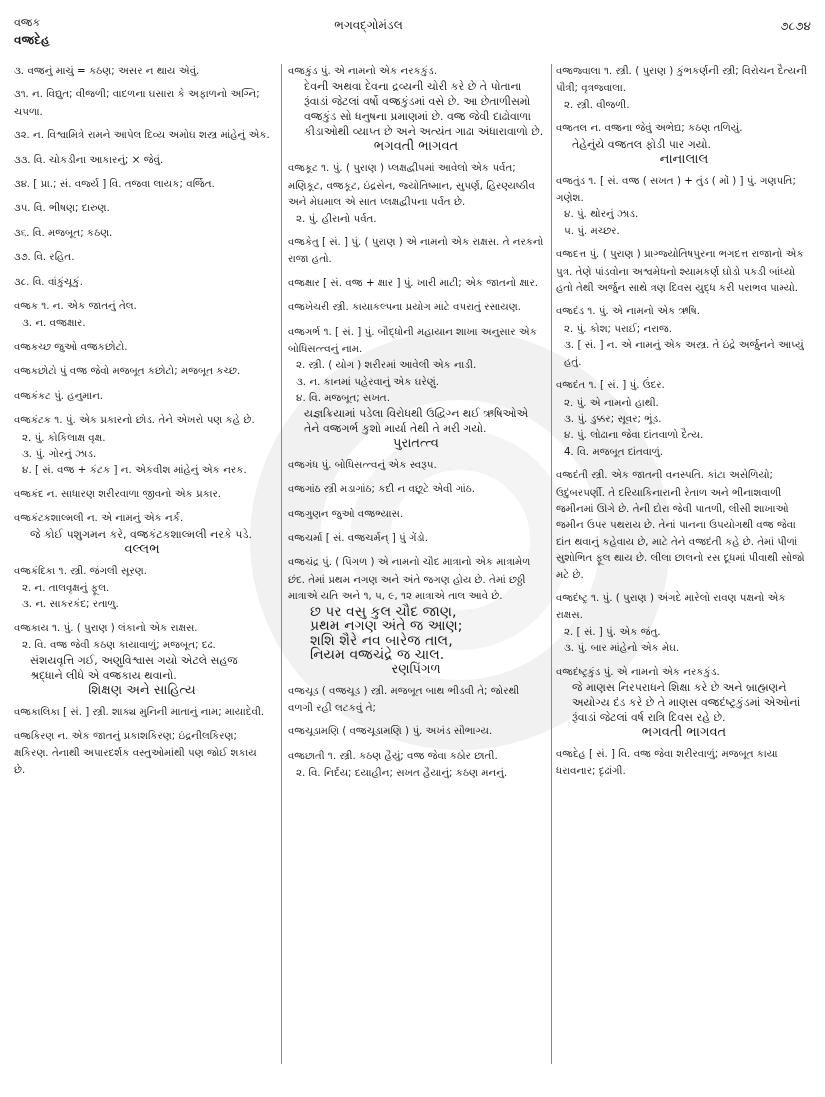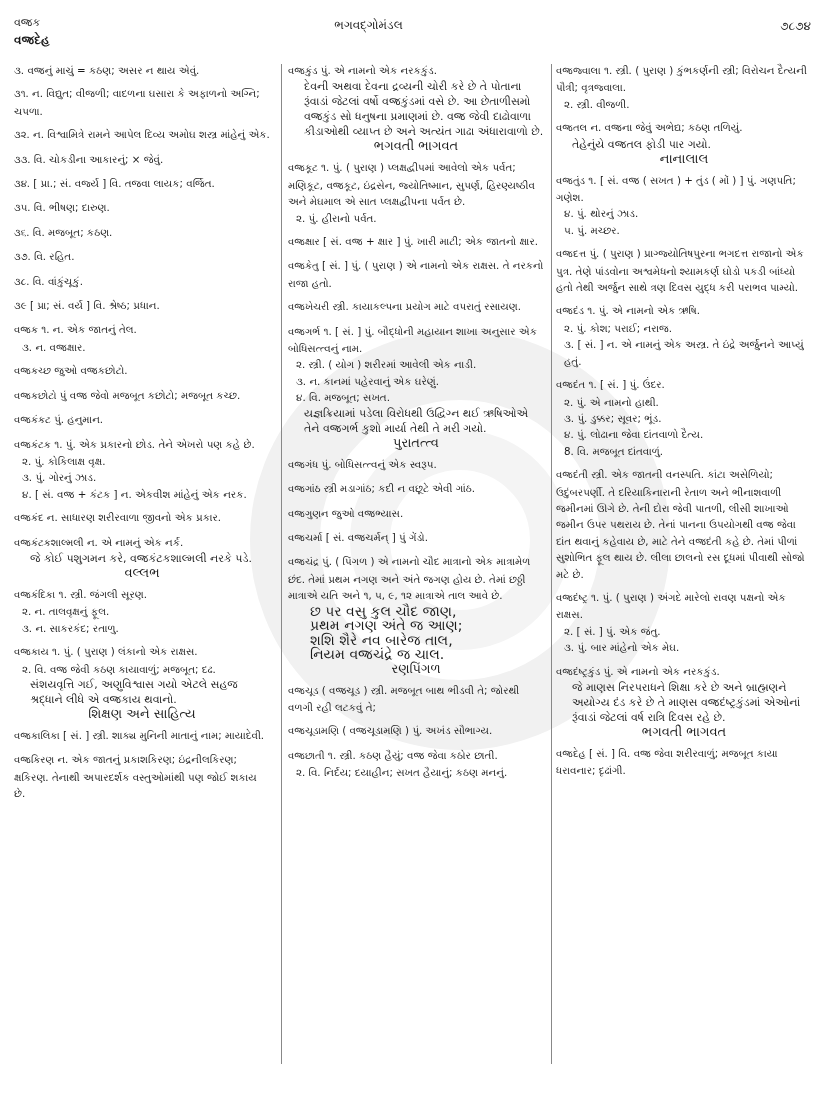--- a/index.html
+++ b/index.html
@@ -68,23 +68,20 @@
       <div class="entry">
         <span class="line"><span class="head">૩૬.</span> <span>વિ. મજબૂત; કઠણ.</span></span>
       </div>
       <div class="entry">
         <span class="line"><span class="head">૩૭.</span> <span>વિ. રહિત.</span></span>
       </div>
       <div class="entry">
         <span class="line"><span class="head">૩૮.</span> <span>વિ. વાંકુંચૂકું.</span></span>
       </div>
       <div class="entry">
-        <span class="line"><span class="head">૩૯</span> <span>[ પ્રા; સં. વર્ય ] વિ. શ્રેષ્ઠ; પ્રધાન.</span></span>
-      </div>
-      <div class="entry">
         <span class="line"><span class="head">વજ્રક</span> <span>૧. ન. એક જાતનું તેલ.</span></span>
         <span class="sense"><span>૩. ન. વજ્રક્ષાર.</span></span>
       </div>
       <div class="entry">
         <span class="line"><span class="head">વજ્રકચ્છ</span> <span>જુઓ વજ્રકછોટો.</span></span>
       </div>
       <div class="entry">
         <span class="line"><span class="head">વજ્રકછોટો</span> <span>પું વજ્ર જેવો મજબૂત કછોટો; મજબૂત કચ્છ.</span></span>
       </div>
       <div class="entry">
@@ -126,24 +123,24 @@
       <div class="entry">
         <span class="line"><span class="head">વજ્રકુંડ</span> <span>પું. એ નામનો એક નરકકુંડ.</span></span>
         <span class="quote">દેવની અથવા દેવના દ્રવ્યની ચોરી કરે છે તે પોતાના રૂંવાડાં જેટલાં વર્ષો વજ્રકુંડમાં વસે છે. આ છેતાળીસમો વજ્રકુંડ સો ધનુષના પ્રમાણમાં છે. વજ્ર જેવી દાઢોવાળા કીડાઓથી વ્યાપ્ત છે અને અત્યંત ગાઢા અંધારાવાળો છે.</span>
         <span class="source">ભગવતી ભાગવત</span>
       </div>
       <div class="entry">
         <span class="line"><span class="head">વજ્રકૂટ</span> <span>૧. પું. ( પુરાણ ) પ્લક્ષદ્વીપમાં આવેલો એક પર્વત; મણિકૂટ, વજ્રકૂટ, ઇંદ્રસેન, જ્યોતિષ્માન, સુપર્ણ, હિરણ્યષ્ઠીવ અને મેઘમાલ એ સાત પ્લક્ષદ્વીપના પર્વત છે.</span></span>
         <span class="sense"><span>૨. પું. હીરાનો પર્વત.</span></span>
       </div>
       <div class="entry">
+        <span class="line"><span class="head">વજ્રકેતુ</span> <span>[ સં. ] પું. ( પુરાણ ) એ નામનો એક રાક્ષસ. તે નરકનો રાજા હતો.</span></span>
+      </div>
+      <div class="entry">
         <span class="line"><span class="head">વજ્રક્ષાર</span> <span>[ સં. વજ્ર + ક્ષાર ] પું. ખારી માટી; એક જાતનો ક્ષાર.</span></span>
-      </div>
-      <div class="entry">
-        <span class="line"><span class="head">વજ્રકેતુ</span> <span>[ સં. ] પું. ( પુરાણ ) એ નામનો એક રાક્ષસ. તે નરકનો રાજા હતો.</span></span>
       </div>
       <div class="entry">
         <span class="line"><span class="head">વજ્રખેચરી</span> <span>સ્ત્રી. કાયાકલ્પના પ્રયોગ માટે વપરાતું રસાયણ.</span></span>
       </div>
       <div class="entry">
         <span class="line"><span class="head">વજ્રગર્ભ</span> <span>૧. [ સં. ] પું. બૌદ્ધોની મહાયાન શાખા અનુસાર એક બોધિસત્ત્વનું નામ.</span></span>
         <span class="sense"><span>૨. સ્ત્રી. ( યોગ ) શરીરમાં આવેલી એક નાડી.</span></span>
         <span class="sense"><span>૩. ન. કાનમાં પહેરવાનું એક ઘરેણું.</span></span>
         <span class="sense"><span>૪. વિ. મજબૂત; સખત.</span></span>
         <span class="quote">યજ્ઞક્રિયામાં પડેલા વિરોધથી ઉદ્વિગ્ન થઈ ઋષિઓએ તેને વજ્રગર્ભ કુશો માર્યા તેથી તે મરી ગયો.</span>
@@ -201,21 +198,21 @@
       <div class="entry">
         <span class="line"><span class="head">વજ્રદંડ</span> <span>૧. પું. એ નામનો એક ઋષિ.</span></span>
         <span class="sense"><span>૨. પું. કોશ; પરાઈ; નરાજ.</span></span>
         <span class="sense"><span>૩. [ સં. ] ન. એ નામનું એક અસ્ત્ર. તે ઇંદ્રે અર્જુનને આપ્યું હતું.</span></span>
       </div>
       <div class="entry">
         <span class="line"><span class="head">વજ્રદંત</span> <span>૧. [ સં. ] પું. ઉંદર.</span></span>
         <span class="sense"><span>૨. પું. એ નામનો હાથી.</span></span>
         <span class="sense"><span>૩. પું. ડુક્કર; સૂવર; ભૂંડ.</span></span>
         <span class="sense"><span>૪. પું. લોઢાના જેવા દાંતવાળો દૈત્ય.</span></span>
-        <span class="sense"><span>8. વિ. મજબૂત દાંતવાળું.</span></span>
+        <span class="sense"><span>4. વિ. મજબૂત દાંતવાળું.</span></span>
       </div>
       <div class="entry">
         <span class="line"><span class="head">વજ્રદંતી</span> <span>સ્ત્રી. એક જાતની વનસ્પતિ. કાંટા અસેળિયો; ઉદુંબરપર્ણી. તે દરિયાકિનારાની રેતાળ અને ભીનાશવાળી જમીનમાં ઊગે છે. તેની દોરા જેવી પાતળી, લીસી શાખાઓ જમીન ઉપર પથરાય છે. તેનાં પાનના ઉપયોગથી વજ્ર જેવા દાંત થવાનું કહેવાય છે, માટે તેને વજ્રદંતી કહે છે. તેમાં પીળાં સુશોભિત ફૂલ થાય છે. લીલા છાલનો રસ દૂધમાં પીવાથી સોજો મટે છે.</span></span>
       </div>
       <div class="entry">
         <span class="line"><span class="head">વજ્રદંષ્ટ્ર</span> <span>૧. પું. ( પુરાણ ) અંગદે મારેલો રાવણ પક્ષનો એક રાક્ષસ.</span></span>
         <span class="sense"><span>૨. [ સં. ] પું. એક જંતુ.</span></span>
         <span class="sense"><span>૩. પું. બાર માંહેનો એક મેઘ.</span></span>
       </div>
       <div class="entry">

